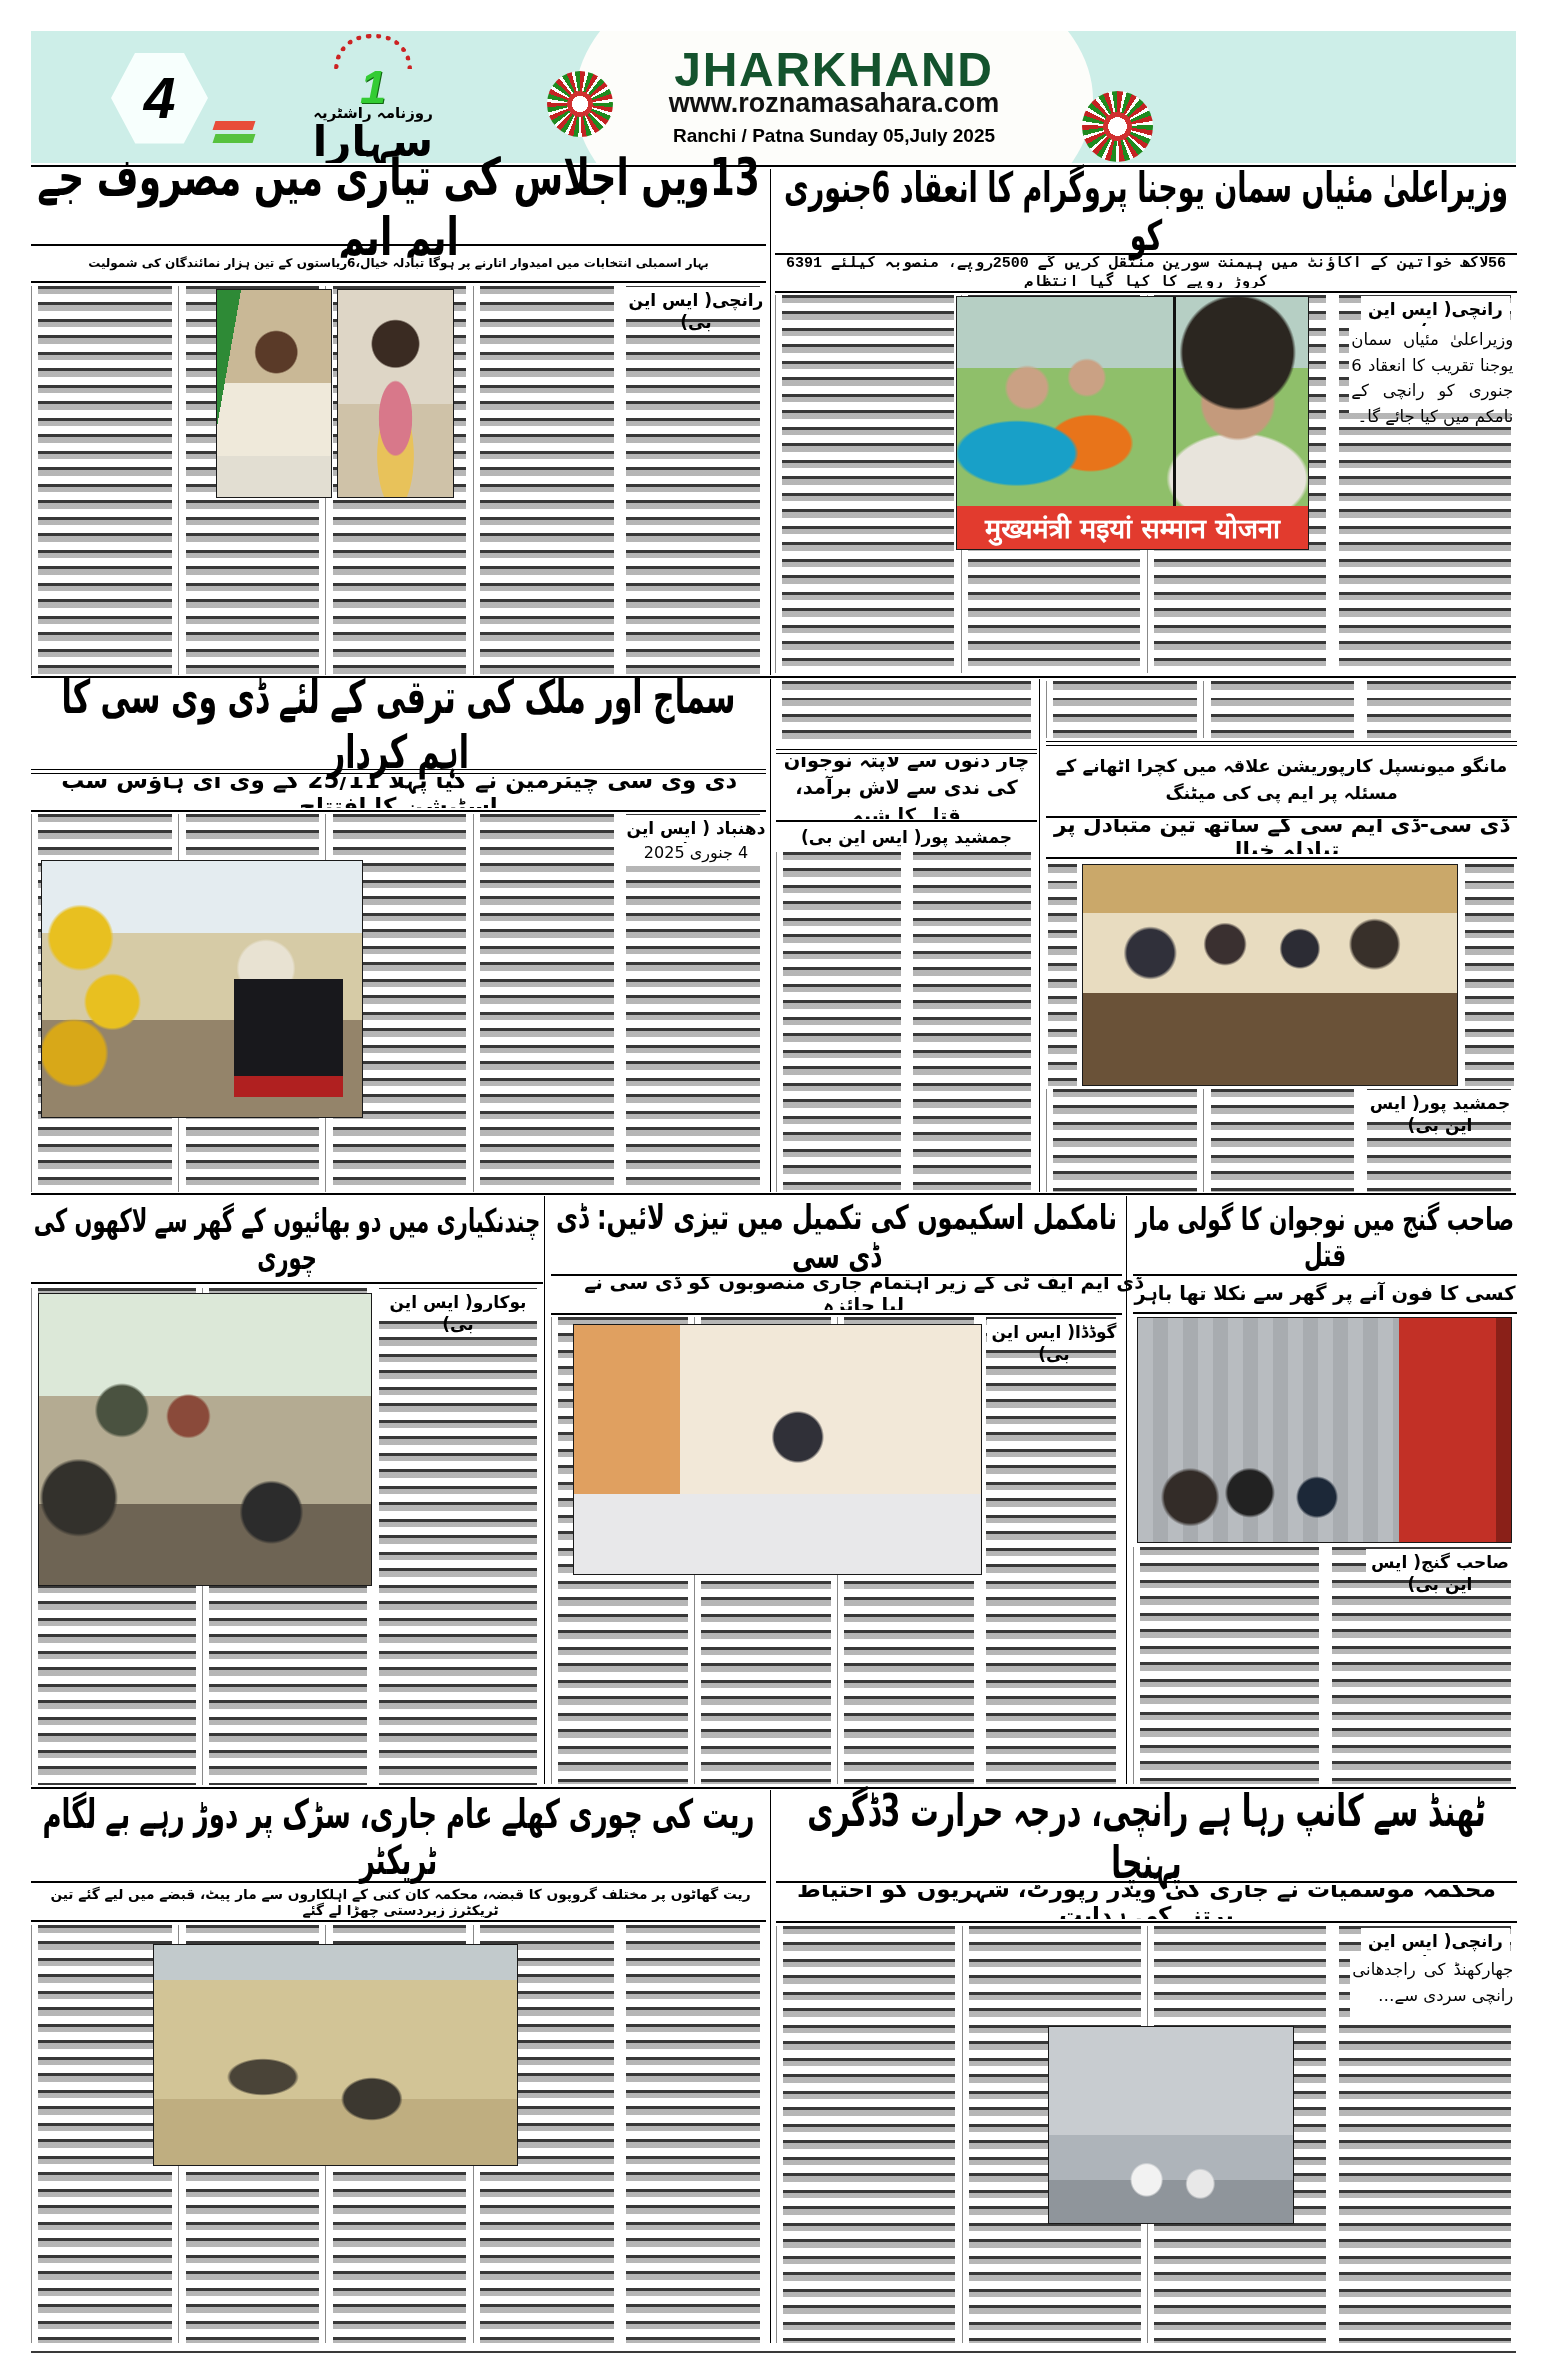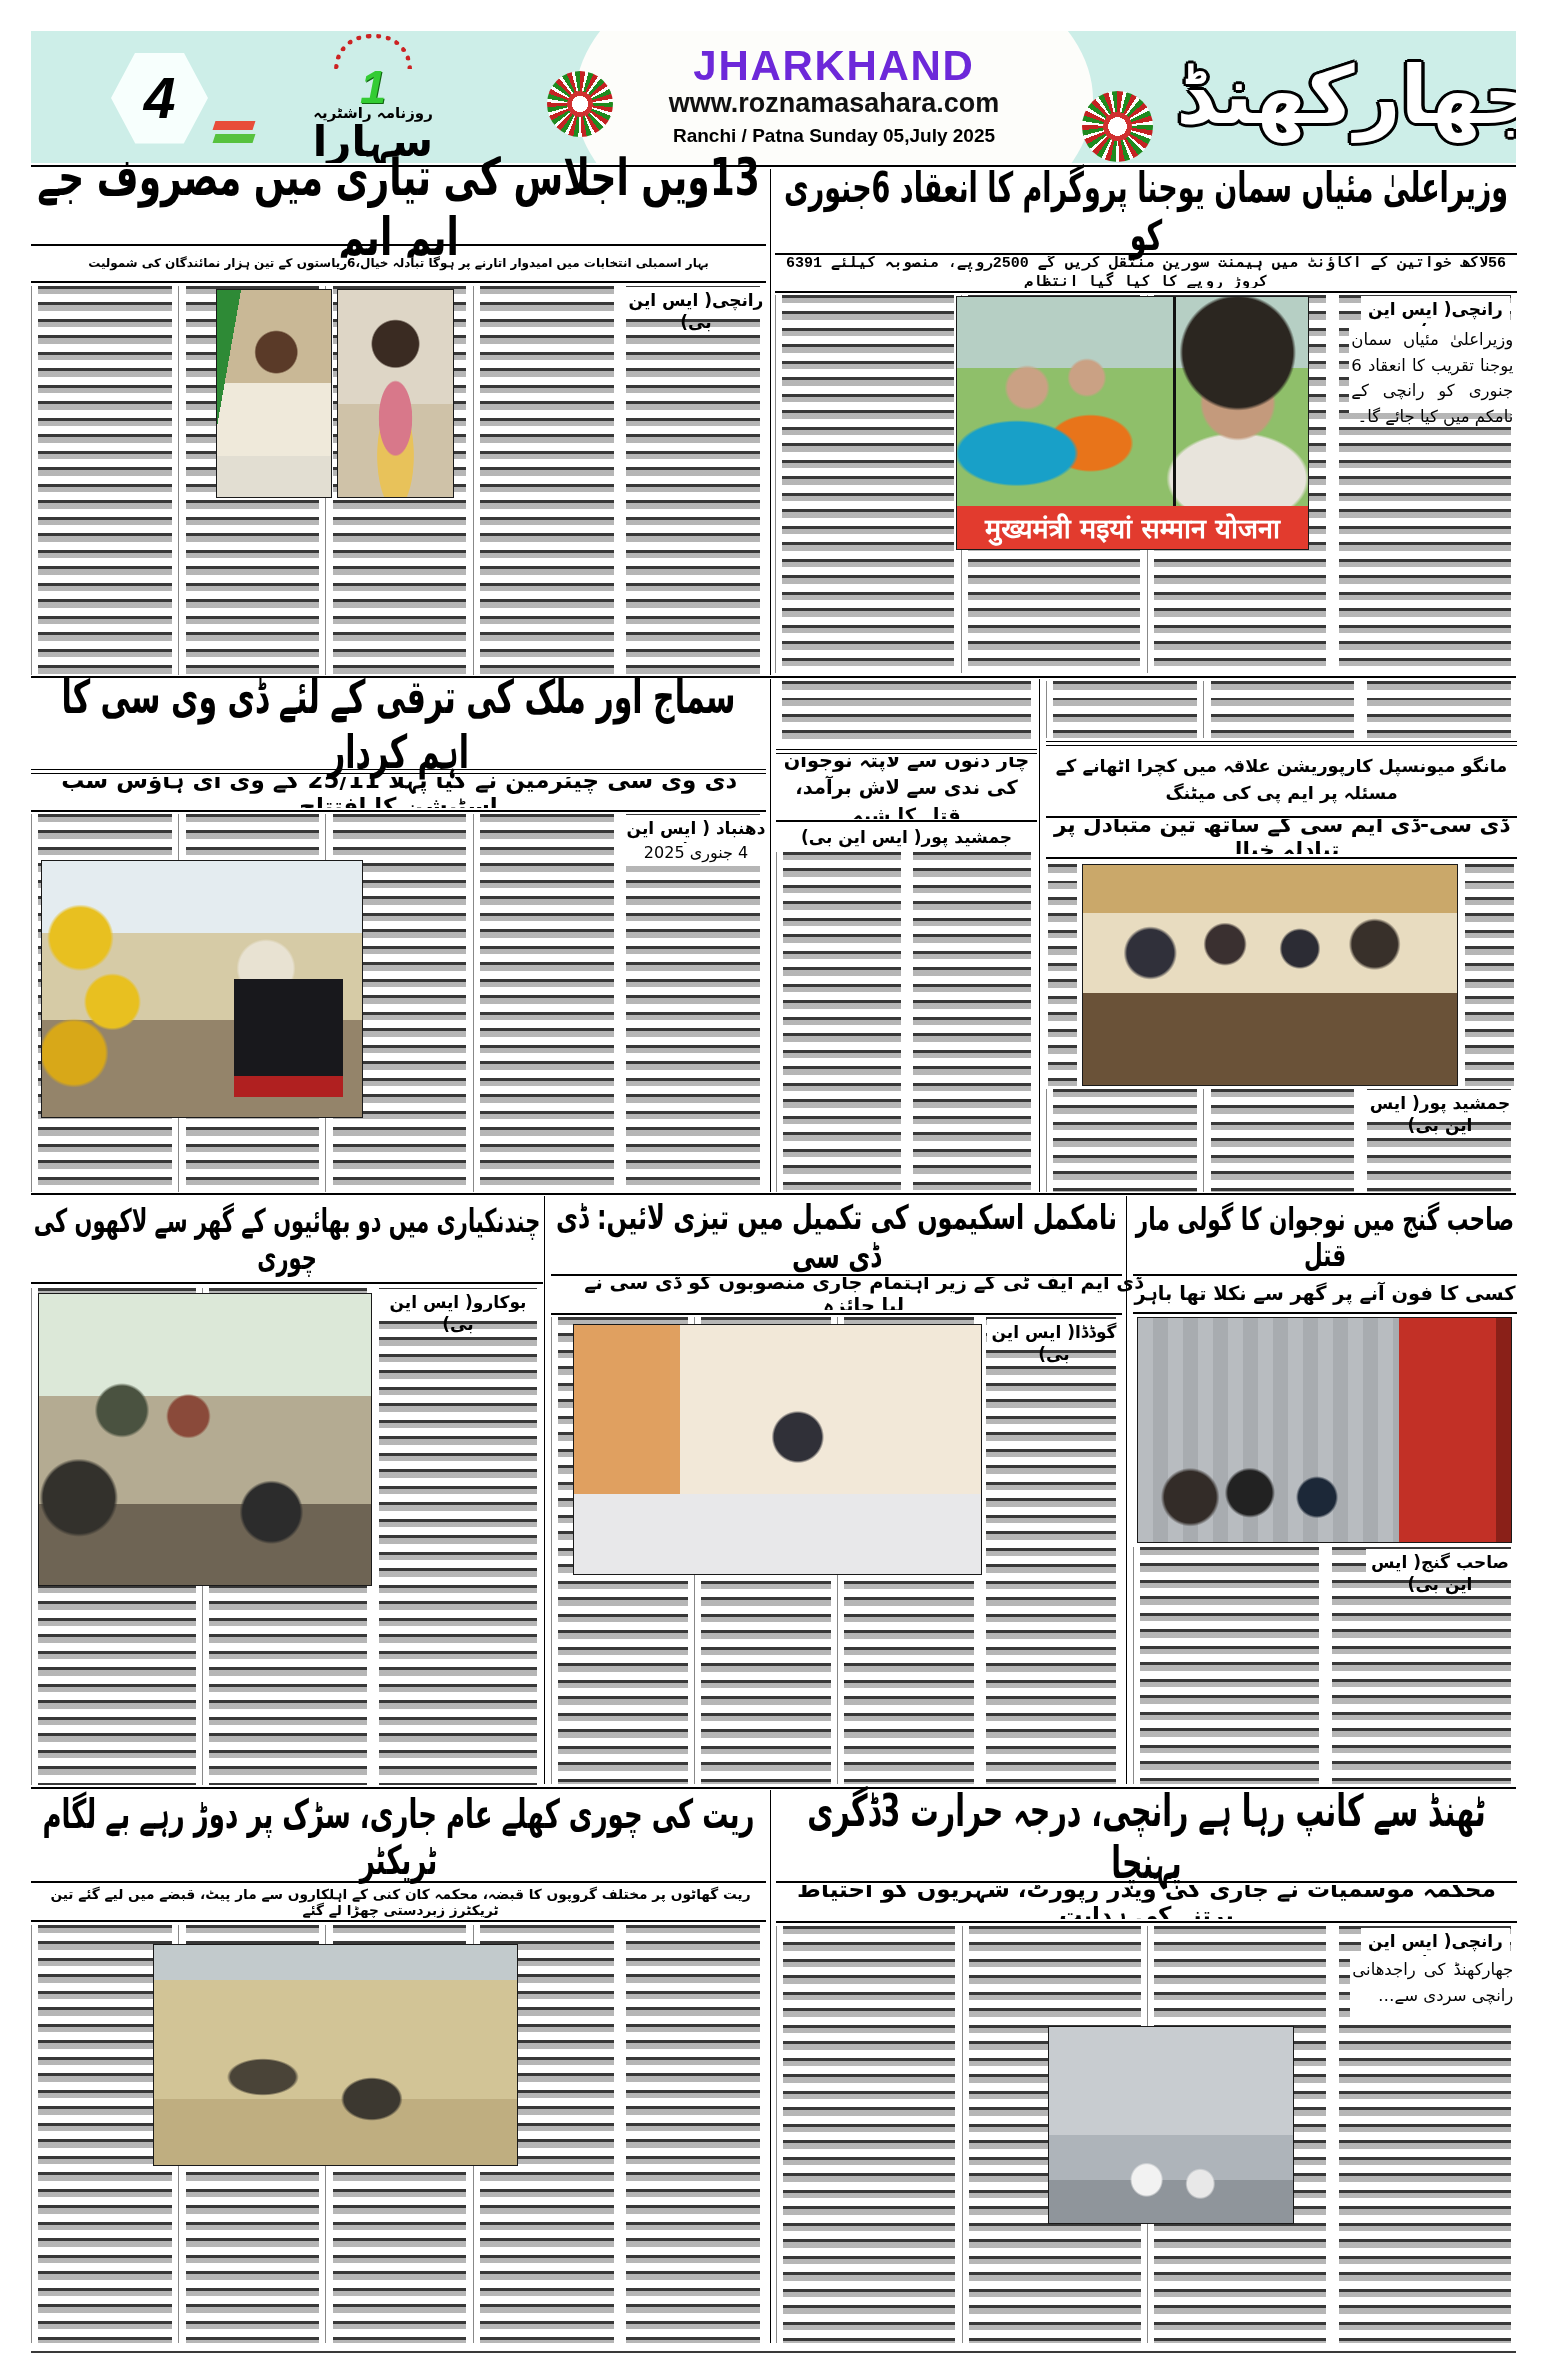--- a/index.html
+++ b/index.html
@@ -16,22 +16,22 @@
   .logo-arc{margin:0 auto;width:68px;height:30px;border:5.1px dotted #cc2222;border-bottom:none;
             border-radius:68px 68px 0 0;}
   .logo-one{font-size:47px;line-height:36px;font-weight:bold;font-style:italic;color:#33cc33;
             font-family:"Liberation Sans",sans-serif;text-shadow:1.1px 1.1px 0 #116611;}
   .logo-top{font-size:15px;font-weight:bold;direction:rtl;line-height:16px;}
   .logo-main{font-size:42px;font-weight:bold;direction:rtl;line-height:41px;letter-spacing:1.1px;}
   .flagbars{position:absolute;left:183px;top:87px;width:40px;height:34px;}
   .flagbars i{display:block;height:9px;margin:3.4px 0;transform:skewX(-18deg);}
   .fb-red{background:#e84d3a;}
   .fb-green{background:#57c23e;}
-  .en-title{position:absolute;left:575px;top:11.4px;width:456px;text-align:center;color:#6d28d9;
-            font-family:"Liberation Sans",sans-serif;font-weight:bold;font-size:42px;letter-spacing:1.7px;}
+  .en-title{position:absolute;left:575px;top:11.4px;width:456px;text-align:center;color:#14532d;
+            font-family:"Liberation Sans",sans-serif;font-weight:bold;font-size:48px;letter-spacing:1.7px;}
   .en-site{position:absolute;left:575px;top:57px;width:456px;text-align:center;color:#111;
            font-family:"Liberation Sans",sans-serif;font-weight:bold;font-size:27px;}
   .en-date{position:absolute;left:575px;top:94px;width:456px;text-align:center;color:#000;
            font-family:"Liberation Sans",sans-serif;font-weight:bold;font-size:19px;}
   .urdu-region{position:absolute;left:1162px;top:4.6px;width:348px;text-align:center;direction:rtl;
                font-size:80px;line-height:120px;font-weight:bold;color:#fff;
                text-shadow:-3.4px 0 #000,3.4px 0 #000,0 -3.4px #000,0 3.4px #000,-2.3px -2.3px #000,2.3px 2.3px #000,-2.3px 2.3px #000,2.3px -2.3px #000;}
   .firework{position:absolute;border-radius:50%;
             background:repeating-conic-gradient(#c42222 0 9deg,#fdfdfd 9deg 15deg,#1f8a1f 15deg 24deg);}
   .firework::after{content:"";position:absolute;left:30%;top:30%;width:40%;height:40%;
@@ -139,21 +139,20 @@
     <div class="flagbars">
         <i class="fb-red"></i>
         <i class="fb-green"></i>
       </div>
 
     <div class="firework" style="left:516px;top:40px;width:66px;height:66px;"></div>
     <div class="en-title">JHARKHAND</div>
     <div class="en-site">www.roznamasahara.com</div>
     <div class="en-date">Ranchi / Patna  Sunday 05,July 2025</div>
     <div class="firework" style="left:1051px;top:60px;width:71px;height:71px;"></div>
-    <div class="urdu-region">جھارکھنڈ</div>
   </header>
   <div class="hr" style="left:31px;top:165px;width:1485px;height:1.7px;"></div>
 
   <section>
     <div class="hl stretch145" style="left:31px;top:172px;width:735px;height:70px;font-size:36px;">
       <span>13ویں اجلاس کی تیاری میں مصروف جے ایم ایم</span>
       </div>
     <div class="hr" style="left:31px;top:244px;width:735px;height:1.7px;"></div>
     <div class="sh" style="left:31px;top:247px;width:735px;height:32px;font-size:12px;">
       <span>بہار اسمبلی انتخابات میں امیدوار اتارنے پر ہوگا تبادلہ خیال،6ریاستوں کے تین ہزار نمائندگان کی شمولیت</span>

